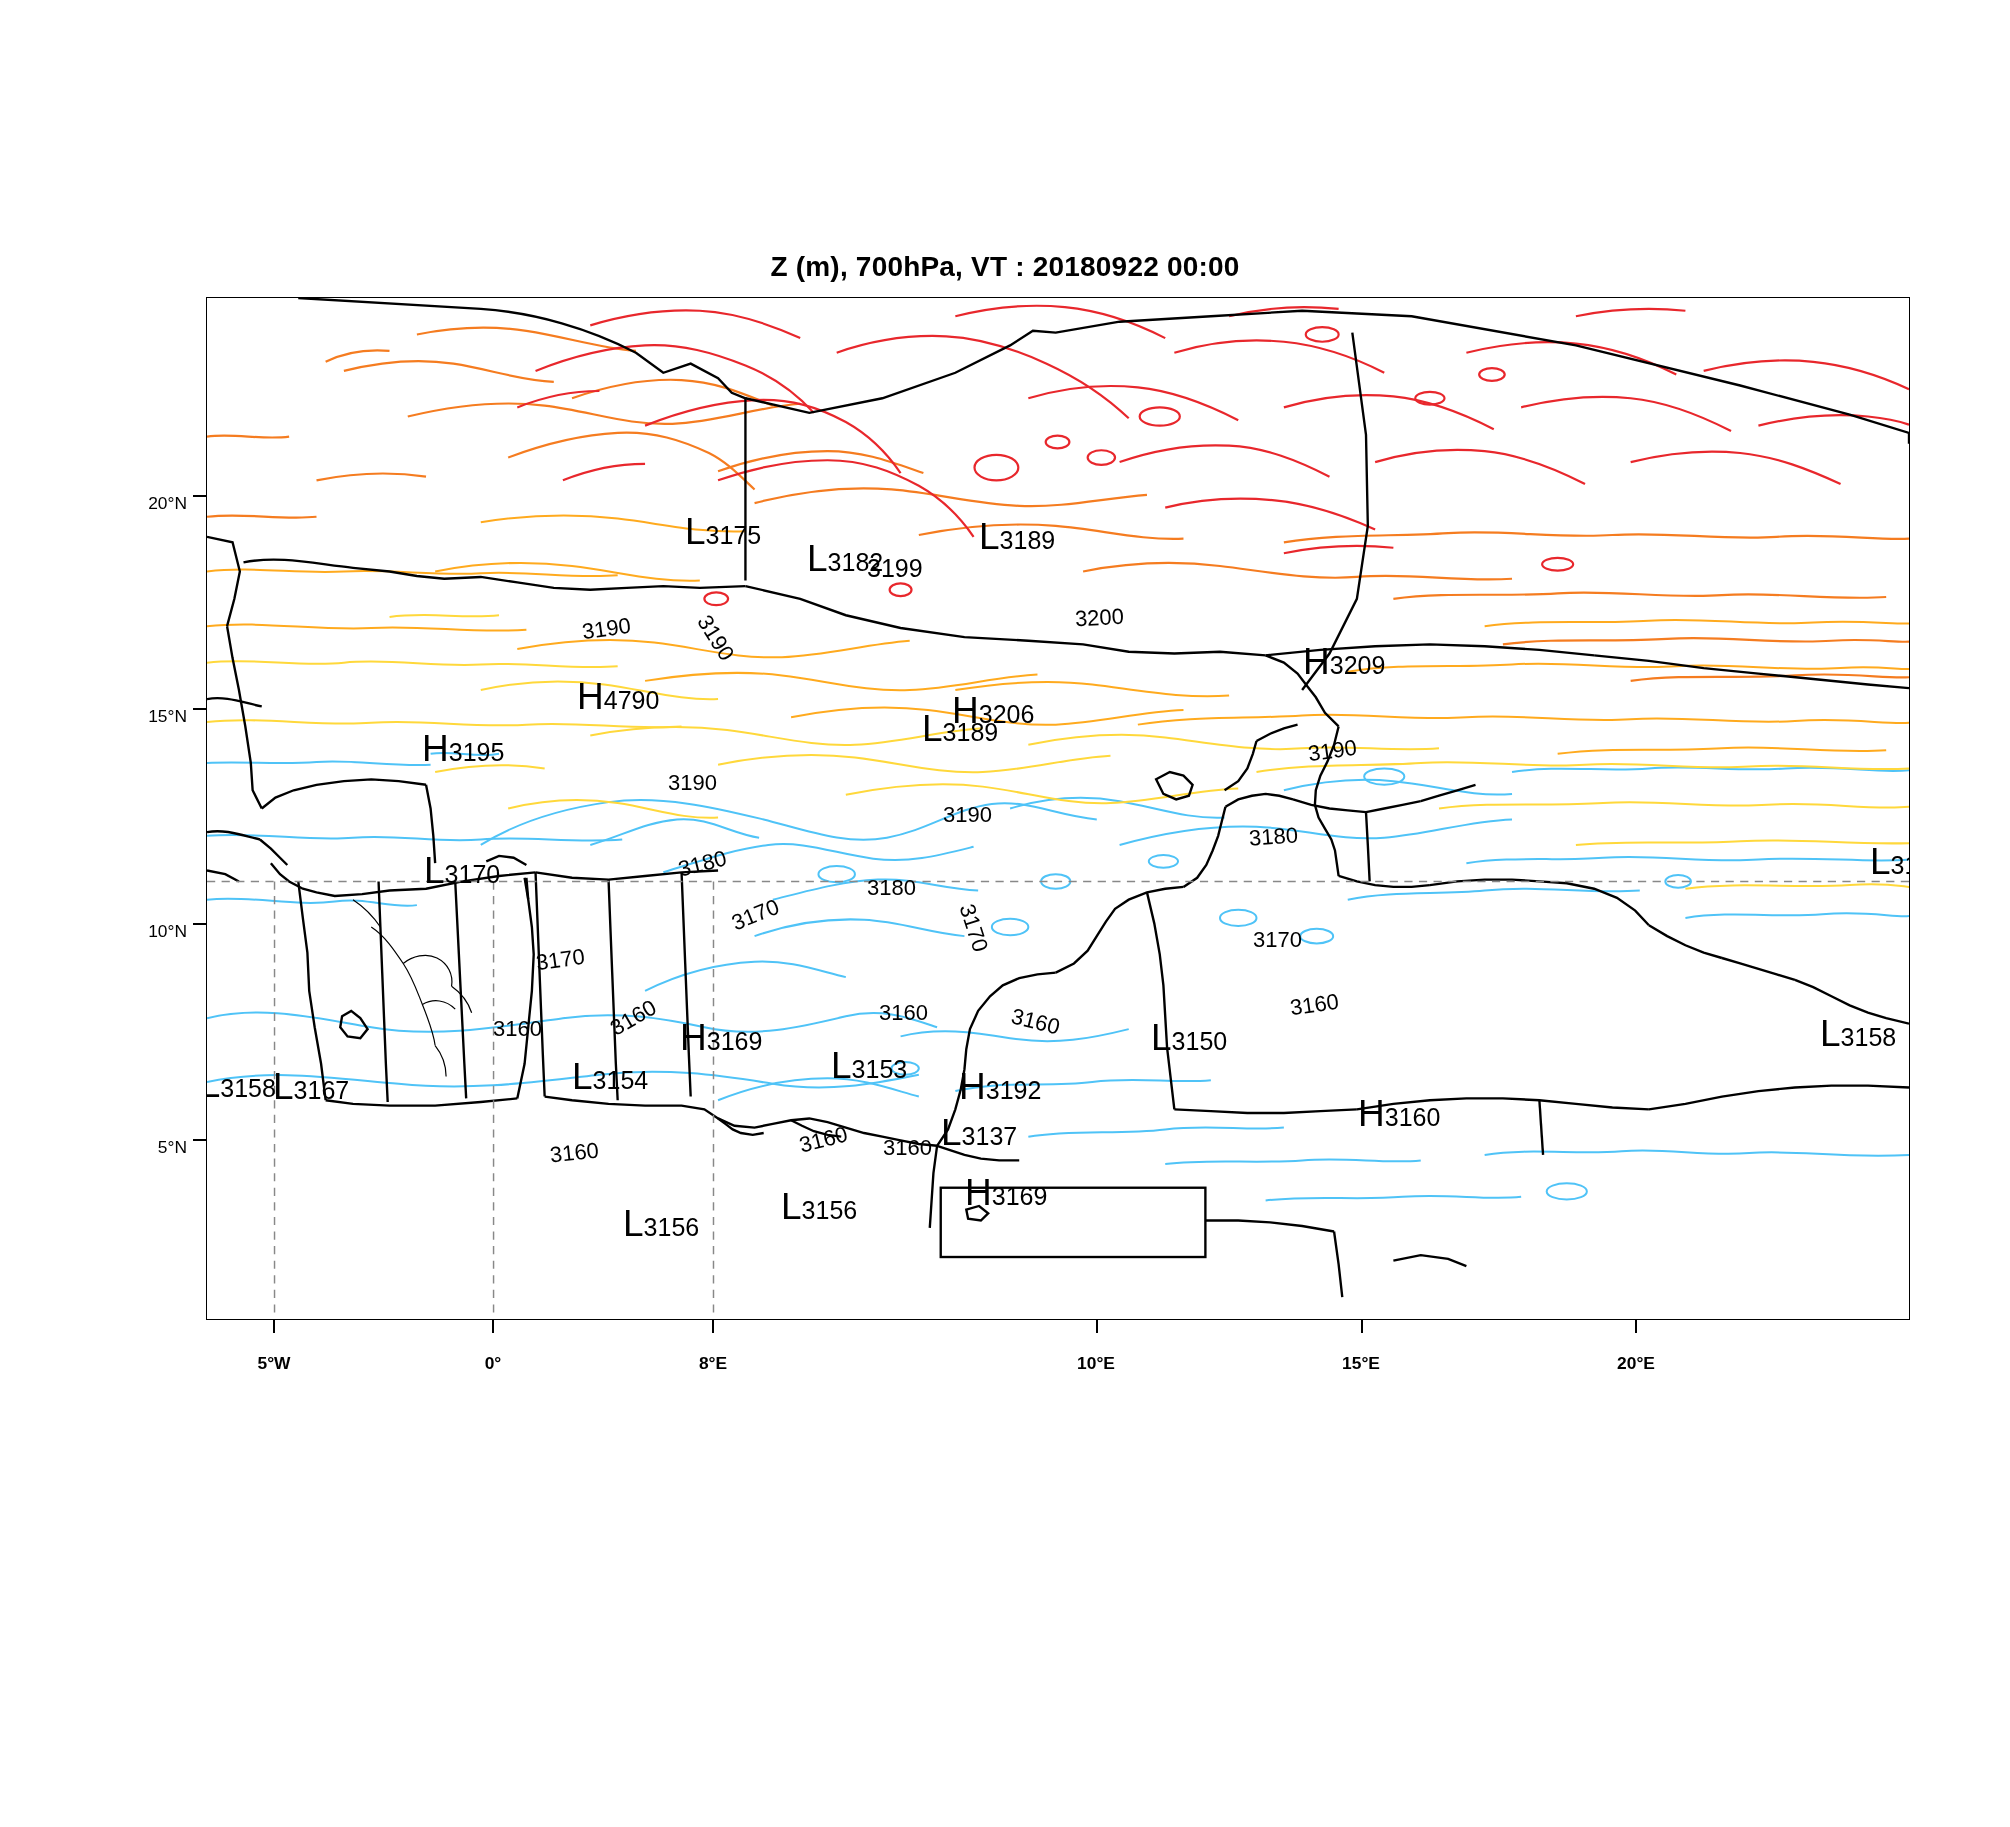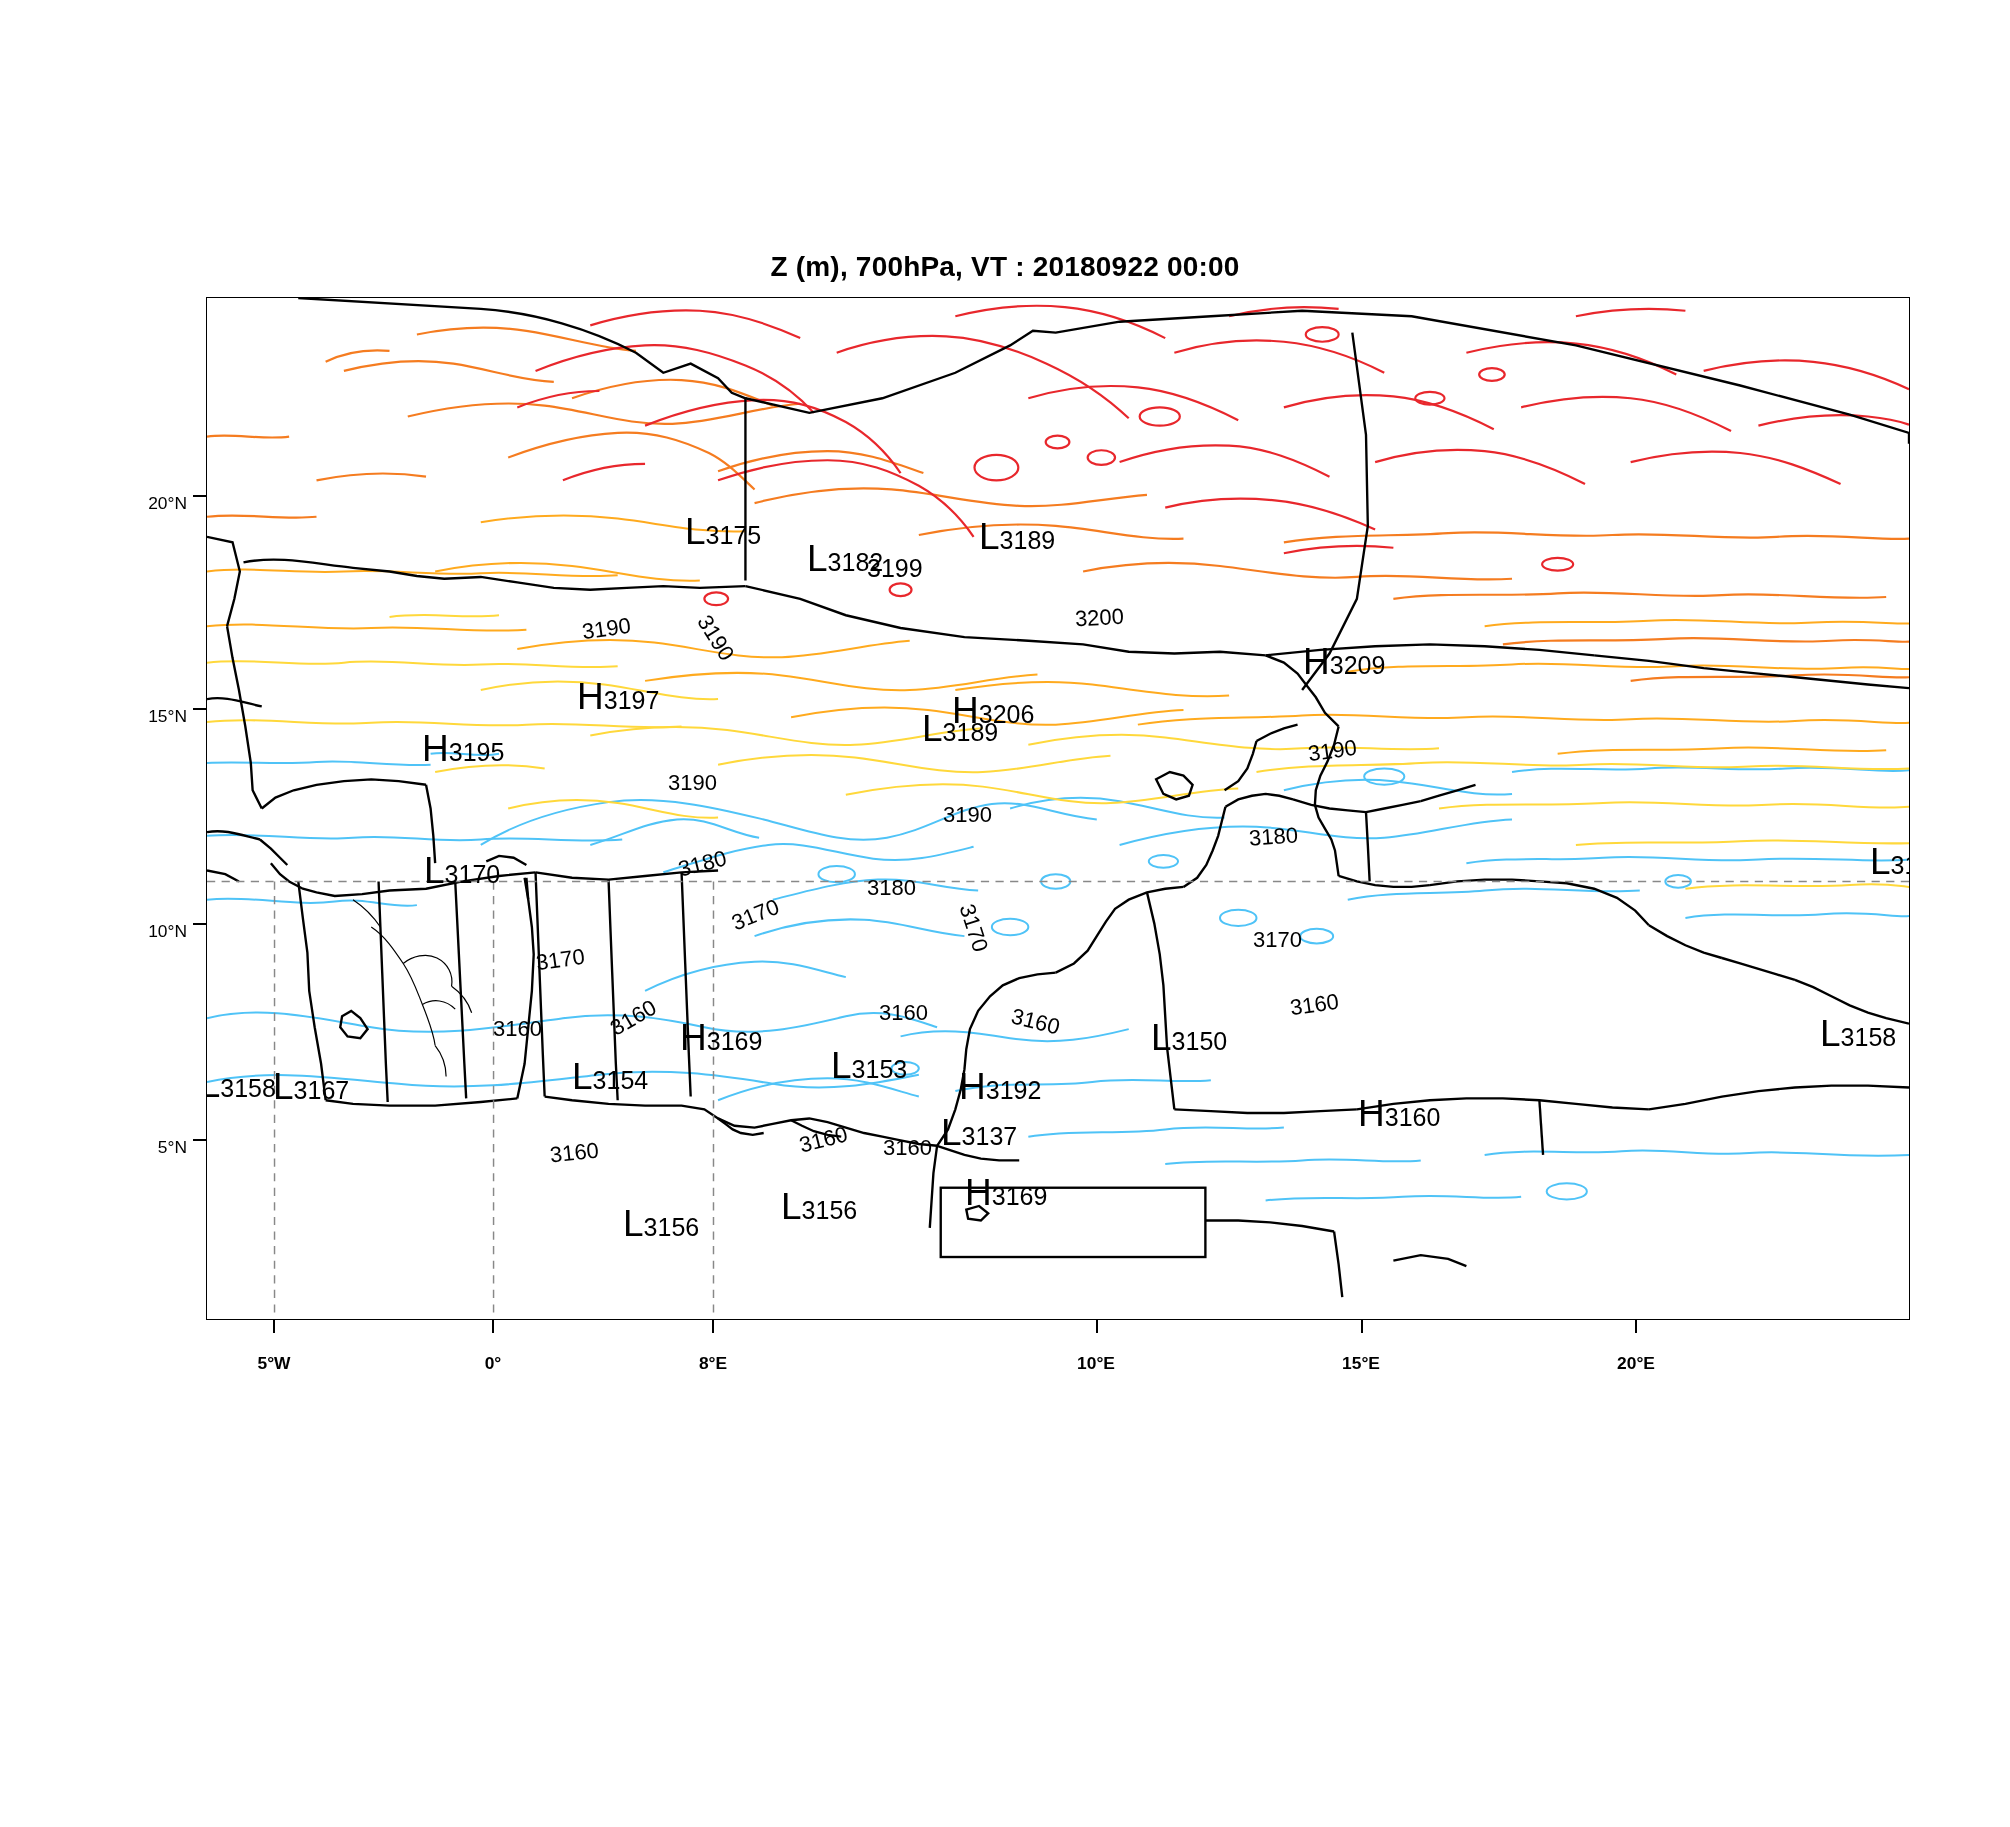--- a/index.html
+++ b/index.html
@@ -338,21 +338,21 @@
     <div class="clabel" style="left:1083px; top:694px; transform:rotate(-8deg);">3160</div>
     <div class="clabel" style="left:343px; top:842px; transform:rotate(-6deg);">3160</div>
     <div class="clabel" style="left:592px; top:829px; transform:rotate(-14deg);">3160</div>
     <div class="clabel" style="left:676px; top:837px;">3160</div>
 
     <div class="marker" style="left:478px; top:215px;"><span class="hl">L</span><span class="val">3175</span></div>
     <div class="marker" style="left:772px; top:220px;"><span class="hl">L</span><span class="val">3189</span></div>
     <div class="marker" style="left:600px; top:242px;"><span class="hl">L</span><span class="val">3182</span></div>
     <div class="marker" style="left:660px; top:258px;"><span class="val">3199</span></div>
     <div class="marker" style="left:1096px; top:345px;"><span class="hl">H</span><span class="val">3209</span></div>
-    <div class="marker" style="left:370px; top:380px;"><span class="hl">H</span><span class="val">3197</span></div>
+    <div class="marker" style="left:370px; top:380px;"><span class="hl">H</span><span class="val">4790</span></div>
     <div class="marker" style="left:745px; top:394px;"><span class="hl">H</span><span class="val">3206</span></div>
     <div class="marker" style="left:715px; top:412px;"><span class="hl">L</span><span class="val">3189</span></div>
     <div class="marker" style="left:215px; top:432px;"><span class="hl">H</span><span class="val">3195</span></div>
     <div class="marker" style="left:217px; top:554px;"><span class="hl">L</span><span class="val">3170</span></div>
     <div class="marker" style="left:1663px; top:545px;"><span class="hl">L</span><span class="val">3170</span></div>
     <div class="marker" style="left:944px; top:721px;"><span class="hl">L</span><span class="val">3150</span></div>
     <div class="marker" style="left:1613px; top:717px;"><span class="hl">L</span><span class="val">3158</span></div>
     <div class="marker" style="left:473px; top:721px;"><span class="hl">H</span><span class="val">3169</span></div>
     <div class="marker" style="left:365px; top:760px;"><span class="hl">L</span><span class="val">3154</span></div>
     <div class="marker" style="left:624px; top:749px;"><span class="hl">L</span><span class="val">3153</span></div>

